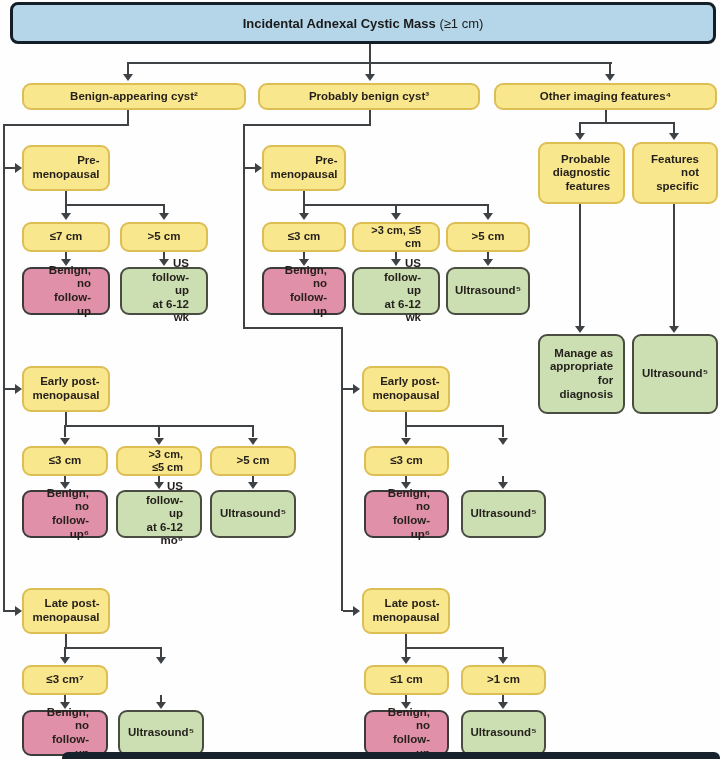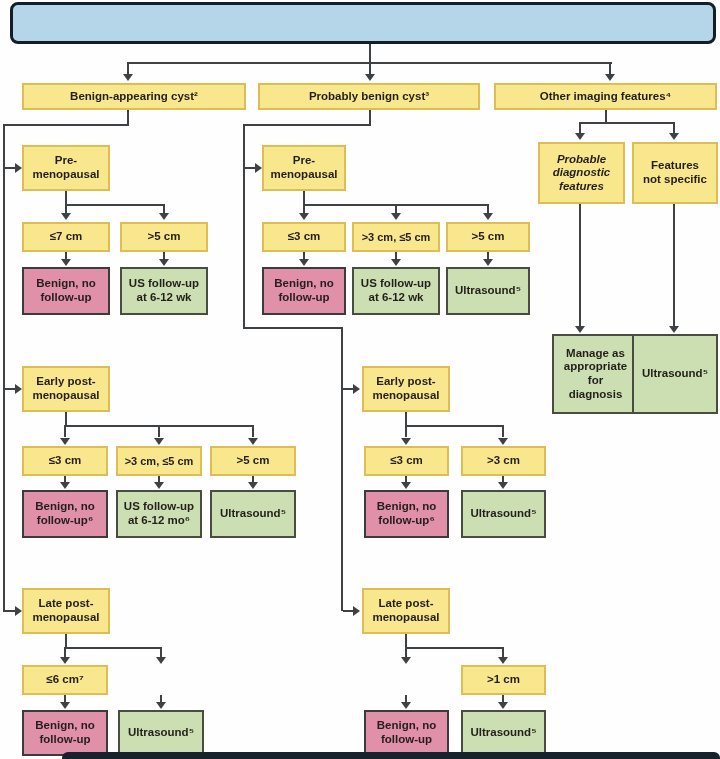--- a/index.html
+++ b/index.html
@@ -2,22 +2,22 @@
 <html><head>
 <meta charset="utf-8">
 <style>
   html,body { margin:0; padding:0; }
   body { font-family: "Liberation Sans", "DejaVu Sans", sans-serif; background:#ffffff; }
   #stage { position:relative; width:720px; height:759px; background:#fefefe; overflow:hidden; }
 
   .box {
     position:absolute; box-sizing:border-box;
     display:flex; align-items:center; justify-content:center;
-    text-align:center; white-space:pre-line;
-    border-radius:0; padding:2px 3px;
+    text-align:right; white-space:pre-line;
+    border-radius:9px; padding:2px 17px;
     font-weight:bold; font-size:11.5px; line-height:1.18; color:#241f1b;
   }
   .yellow { background:#f8e78c; border:2px solid #ddbe55; }
   .pink   { background:#e190a9; border:2px solid #3b3b3b; }
   .green  { background:#cbdfb2; border:2px solid #494c41; }
 
   .header-box {
     position:absolute; box-sizing:border-box;
     background:#b5d6e8; border:3px solid #141e28; border-radius:8px;
     display:flex; flex-direction:column; align-items:center; justify-content:center;
@@ -36,20 +36,21 @@
         border-left:7px solid #3f4245; }
 
   .footer-bar { position:absolute; background:#17222d; border-radius:6px 6px 0 0; }
 </style>
 </head>
 <body>
 
 <div id="stage">
 
   <div class="header-box" style="left:10px;top:2px;width:706px;height:42px;">
+    <div class="l1"><span class="b">Incidental Adnexal Cystic Mass</span><span> (≥1 cm)</span></div>
   </div>
 
   <div class="ln" style="left:369px;top:44px;width:2px;height:19px;"></div>
   <div class="ln" style="left:127px;top:62px;width:485px;height:2px;"></div>
   <div class="ln" style="left:127px;top:62px;width:2px;height:13px;"></div>
   <div class="ln" style="left:369px;top:62px;width:2px;height:13px;"></div>
   <div class="ln" style="left:609px;top:62px;width:2px;height:13px;"></div>
   <div class="ad" style="left:123px;top:74px;"></div>
   <div class="ad" style="left:365px;top:74px;"></div>
   <div class="ad" style="left:605px;top:74px;"></div>
@@ -113,21 +114,21 @@
   <div class="box green" style="left:210px;top:490px;width:86px;height:48px;">Ultrasound⁵</div>
 
   <div class="box yellow" style="left:22px;top:588px;width:88px;height:46px;">Late post-
 menopausal</div>
   <div class="ln" style="left:65px;top:634px;width:2px;height:14px;"></div>
   <div class="ln" style="left:64px;top:647px;width:98px;height:2px;"></div>
   <div class="ln" style="left:64px;top:647px;width:2px;height:11px;"></div>
   <div class="ln" style="left:160px;top:647px;width:2px;height:11px;"></div>
   <div class="ad" style="left:60px;top:657px;"></div>
   <div class="ad" style="left:156px;top:657px;"></div>
-  <div class="box yellow" style="left:22px;top:665px;width:86px;height:30px;">≤6 cm⁷</div>
+  <div class="box yellow" style="left:22px;top:665px;width:86px;height:30px;">≤3 cm⁷</div>
   <div class="ln" style="left:64px;top:695px;width:2px;height:8px;"></div>
   <div class="ln" style="left:160px;top:695px;width:2px;height:8px;"></div>
   <div class="ad" style="left:60px;top:702px;"></div>
   <div class="ad" style="left:156px;top:702px;"></div>
   <div class="box pink" style="left:22px;top:710px;width:86px;height:46px;">Benign, no
 follow-up</div>
   <div class="box green" style="left:118px;top:710px;width:86px;height:46px;">Ultrasound⁵</div>
 
   <div class="ln" style="left:369px;top:110px;width:2px;height:16px;"></div>
   <div class="ln" style="left:243px;top:124px;width:128px;height:2px;"></div>
@@ -168,62 +169,62 @@
 
   <div class="box yellow" style="left:362px;top:366px;width:88px;height:46px;">Early post-
 menopausal</div>
   <div class="ln" style="left:405px;top:412px;width:2px;height:14px;"></div>
   <div class="ln" style="left:405px;top:425px;width:99px;height:2px;"></div>
   <div class="ln" style="left:405px;top:425px;width:2px;height:12px;"></div>
   <div class="ln" style="left:502px;top:425px;width:2px;height:12px;"></div>
   <div class="ad" style="left:401px;top:438px;"></div>
   <div class="ad" style="left:498px;top:438px;"></div>
   <div class="box yellow" style="left:364px;top:446px;width:85px;height:30px;">≤3 cm</div>
-  <div class="box yellow" style="left:461px;top:446px;width:85px;height:30px;">&gt;3 cm</div>
   <div class="ln" style="left:405px;top:476px;width:2px;height:7px;"></div>
   <div class="ln" style="left:502px;top:476px;width:2px;height:7px;"></div>
   <div class="ad" style="left:401px;top:482px;"></div>
   <div class="ad" style="left:498px;top:482px;"></div>
   <div class="box pink" style="left:364px;top:490px;width:85px;height:48px;">Benign, no
 follow-up⁶</div>
   <div class="box green" style="left:461px;top:490px;width:85px;height:48px;">Ultrasound⁵</div>
 
   <div class="box yellow" style="left:362px;top:588px;width:88px;height:46px;">Late post-
 menopausal</div>
   <div class="ln" style="left:405px;top:634px;width:2px;height:14px;"></div>
   <div class="ln" style="left:405px;top:647px;width:99px;height:2px;"></div>
   <div class="ln" style="left:405px;top:647px;width:2px;height:11px;"></div>
   <div class="ln" style="left:502px;top:647px;width:2px;height:11px;"></div>
   <div class="ad" style="left:401px;top:657px;"></div>
   <div class="ad" style="left:498px;top:657px;"></div>
+  <div class="box yellow" style="left:364px;top:665px;width:85px;height:30px;">≤1 cm</div>
   <div class="box yellow" style="left:461px;top:665px;width:85px;height:30px;">&gt;1 cm</div>
   <div class="ln" style="left:405px;top:695px;width:2px;height:8px;"></div>
   <div class="ln" style="left:502px;top:695px;width:2px;height:8px;"></div>
   <div class="ad" style="left:401px;top:702px;"></div>
   <div class="ad" style="left:498px;top:702px;"></div>
   <div class="box pink" style="left:364px;top:710px;width:85px;height:46px;">Benign, no
 follow-up</div>
   <div class="box green" style="left:461px;top:710px;width:85px;height:46px;">Ultrasound⁵</div>
 
   <div class="ln" style="left:605px;top:110px;width:2px;height:14px;"></div>
   <div class="ln" style="left:579px;top:122px;width:96px;height:2px;"></div>
   <div class="ln" style="left:579px;top:122px;width:2px;height:12px;"></div>
   <div class="ln" style="left:673px;top:122px;width:2px;height:12px;"></div>
   <div class="ad" style="left:575px;top:133px;"></div>
   <div class="ad" style="left:669px;top:133px;"></div>
-  <div class="box yellow" style="left:538px;top:142px;width:87px;height:62px;font-style:italic;">Probable
+  <div class="box yellow" style="left:538px;top:142px;width:87px;height:62px;">Probable
 diagnostic
 features</div>
   <div class="box yellow" style="left:632px;top:142px;width:86px;height:62px;">Features
 not specific</div>
   <div class="ln" style="left:579px;top:204px;width:2px;height:122px;"></div>
   <div class="ln" style="left:673px;top:204px;width:2px;height:122px;"></div>
   <div class="ad" style="left:575px;top:326px;"></div>
   <div class="ad" style="left:669px;top:326px;"></div>
-  <div class="box green" style="left:552px;top:334px;width:87px;height:80px;">Manage as
+  <div class="box green" style="left:538px;top:334px;width:87px;height:80px;">Manage as
 appropriate
 for
 diagnosis</div>
   <div class="box green" style="left:632px;top:334px;width:86px;height:80px;">Ultrasound⁵</div>
 
   <div class="footer-bar" style="left:62px;top:752px;width:658px;height:7px;"></div>
 
 </div>
 
 </body></html>

